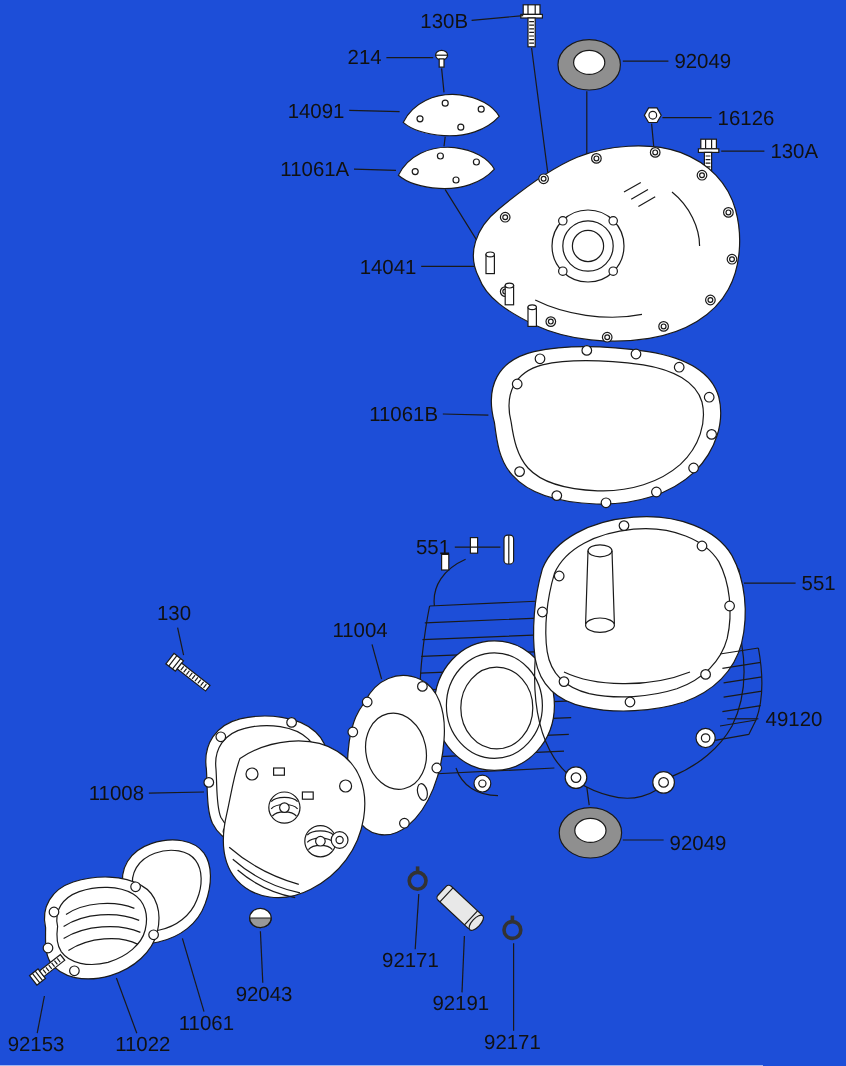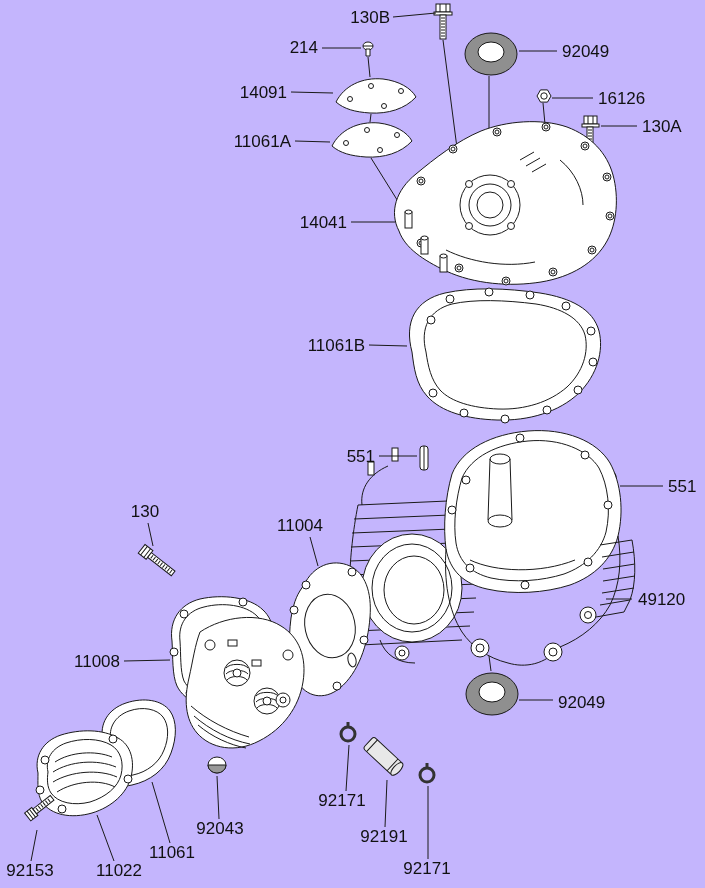--- a/index.html
+++ b/index.html
@@ -1,16 +1,16 @@
 <!DOCTYPE html>
 <html><head>
 <meta charset="utf-8">
 <style>
   html,body { margin:0; padding:0; background:#ffffff; }
-  .canvas { position:relative; width:705px; height:888px; background:#c4b5fd; overflow:hidden; }
+  .canvas { position:relative; width:705px; height:888px; background:#1d4ed8; overflow:hidden; }
   svg { display:block; }
   .ln { fill:none; stroke:#1a1a1a; stroke-width:1; }
   .pt { fill:#ffffff; stroke:#1a1a1a; stroke-width:1; }
   .dk { fill:#8f8f8f; stroke:#1a1a1a; stroke-width:1; }
   .lt { fill:#e8e8e8; stroke:#1a1a1a; stroke-width:1; }
   .clamp { fill:none; stroke:#333333; stroke-width:3; }
   .lbl { font-family:"Liberation Sans", sans-serif; font-size:17px; fill:#111111; }
 </style>
 </head>
 <body>

